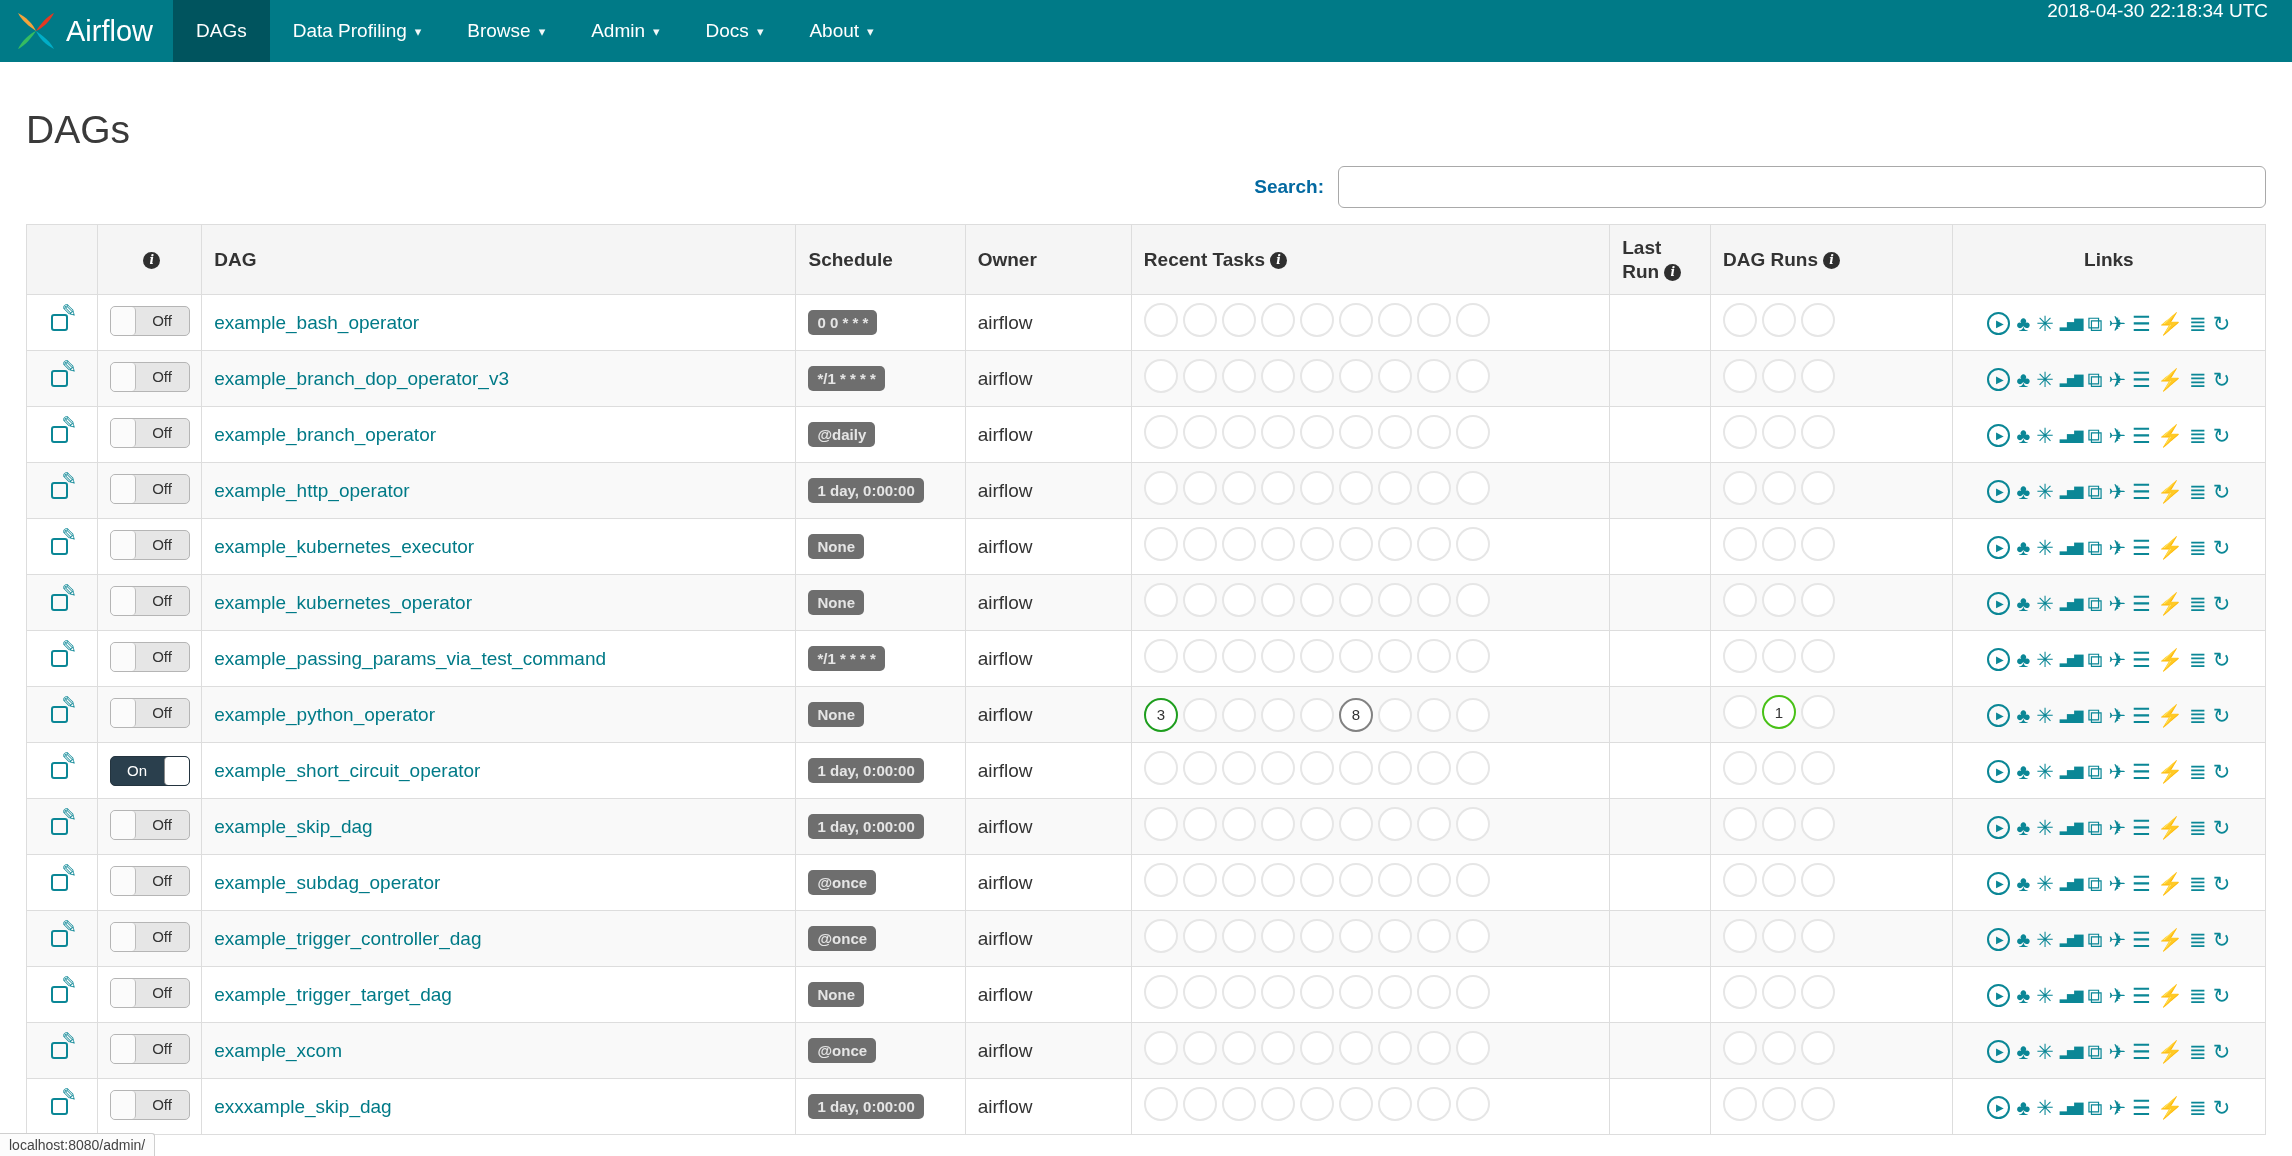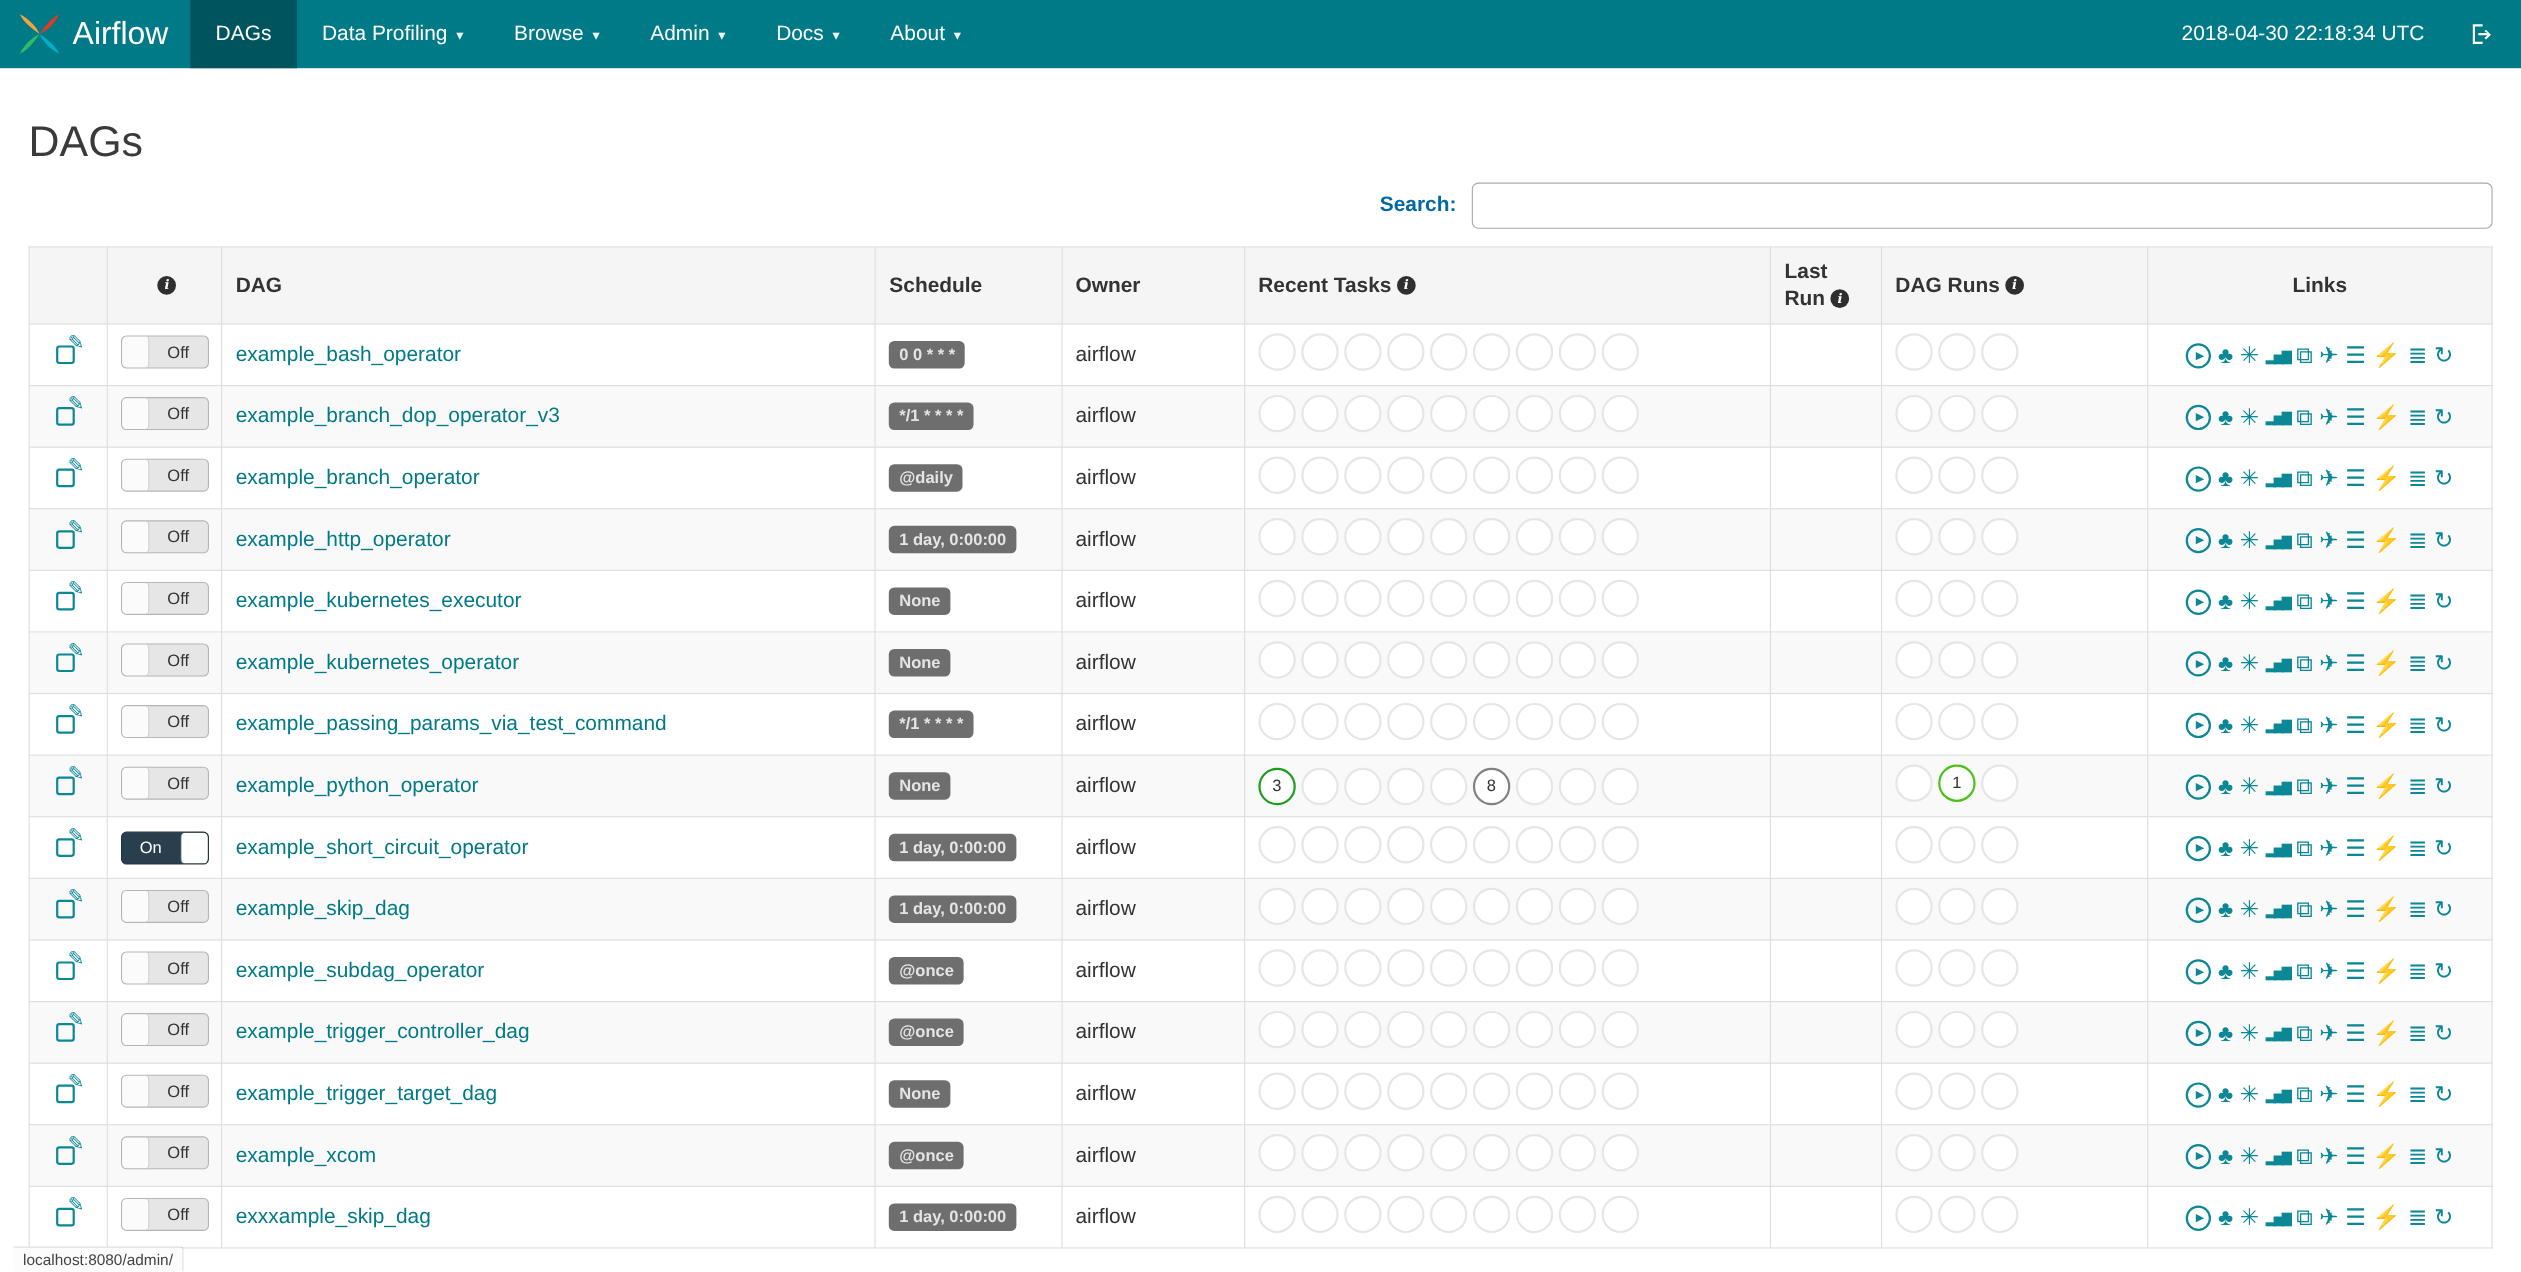--- a/index.html
+++ b/index.html
@@ -13,21 +13,21 @@
   .navbar {
     background:#007A87; height:62px;
     display:flex; align-items:stretch;
   }
   .brand { display:flex; align-items:center; gap:10px; padding:0 20px 0 16px; color:#fff; font-size:29px; cursor:pointer; }
   .nav { display:flex; list-style:none; margin:0; padding:0; align-items:stretch; }
   .nav li { display:flex; }
   .nav-item { display:flex; align-items:center; gap:8px; padding:0 23px; color:#fff; font-size:19px; cursor:pointer; text-decoration:none; }
   .nav-item.active { background:#00545E; }
   .caret-icon { font-size:13px; opacity:.95; }
-  .nav-right { margin-left:auto; display:flex; align-items:center; gap:40px; color:#fff; font-size:19px; padding-right:24px; }
+  .nav-right { margin-left:auto; display:flex; align-items:center; gap:40px; color:#fff; font-size:19px; padding-right:24px;flex-direction:column; }
   .logout { display:flex; align-items:center; cursor:pointer; }
   
   .content { padding:0 26px; }
   h1.page-title { margin:46px 0 6px; font-size:39px; font-weight:500; color:#3a3a3a; }
   .search-row { display:flex; justify-content:flex-end; align-items:center; gap:14px; margin:14px 0 16px; }
   .search-label { font-weight:bold; font-size:19px; color:#0369a1; }
   .search-input { width:928px; height:42px; border:1px solid #a9a9a9; border-radius:6px; font-size:18px; padding:0 12px; font-family:"Liberation Sans",sans-serif; }
   
   table.dags { width:2240px; border-collapse:collapse; table-layout:fixed; font-size:19px; }
   table.dags th, table.dags td { border:1px solid #ddd; vertical-align:middle; }
@@ -66,21 +66,21 @@
   .circles { display:inline-flex; }
   .circle { display:inline-flex; width:34px; height:34px; border:2px solid #e6e6e6; border-radius:50%;
     margin-right:5px; align-items:center; justify-content:center; font-size:15px; color:#333; background:#fff; cursor:pointer; }
   
   .link-icons { display:inline-flex; align-items:center; gap:6px; }
   .link-icon { color:#0B8796; font-size:21px; line-height:1; display:inline-flex; align-items:center; cursor:pointer; }
   .link-icon.circled { width:23px; height:23px; border:2px solid #0B8796; border-radius:50%;
     justify-content:center; font-size:10px; padding-left:2px; }
   .link-icon.small { font-size:12px; letter-spacing:-2px; }
   
-  .status-bubble { position:fixed; left:12px; bottom:0; background:#fcfcfc; border:1px solid #cfcfcf;
+  .status-bubble { position:fixed; left:0; bottom:0; background:#fcfcfc; border:1px solid #cfcfcf;
     border-left:none; border-bottom:none; border-top-right-radius:3px; padding:3px 9px; font-size:14px; color:#444; }
 </style>
 </head>
 <body>
 
 <div class="app">
 
   <nav class="navbar">
     <div class="brand">
       <svg width="40" height="40" viewBox="0 0 40 40">

